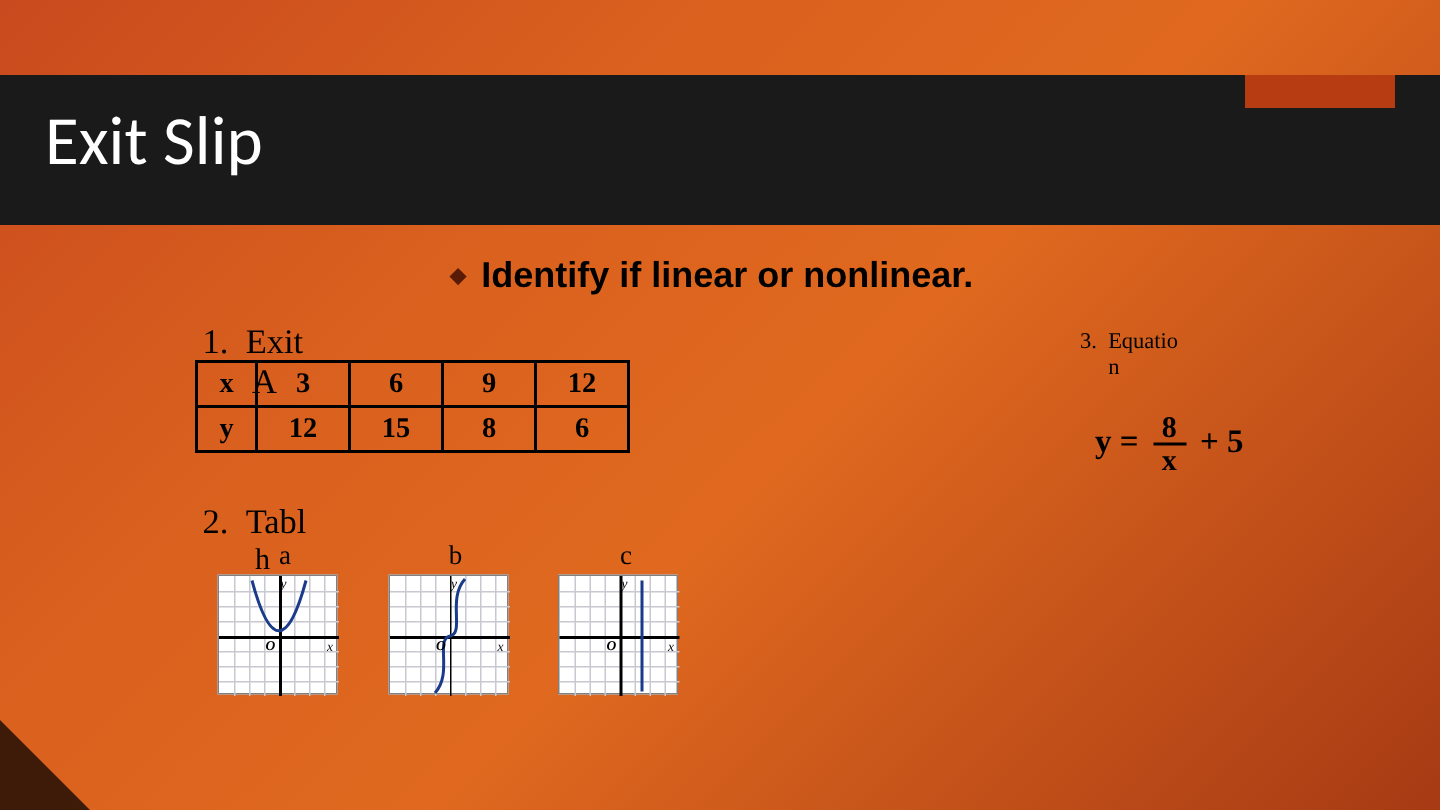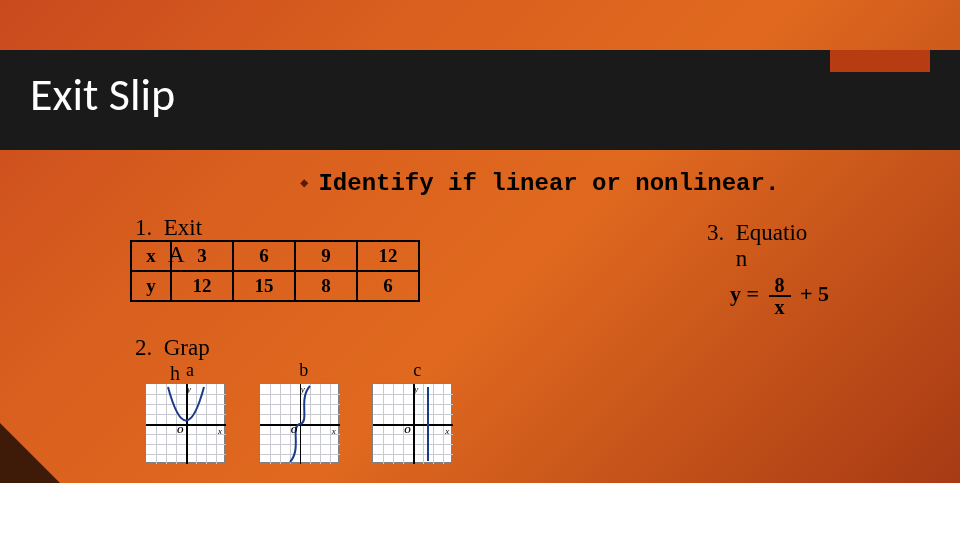--- a/index.html
+++ b/index.html
@@ -1,37 +1,37 @@
 <!DOCTYPE html>
 <html><head>
 <meta charset="utf-8">
 <style>
 * { margin: 0; padding: 0; box-sizing: border-box; }
 html, body { width: 960px; height: 540px; overflow: hidden; font-family: Calibri, Arial, sans-serif; }
 .slide {
-  width: 960px; height: 483px; position: relative;
+  width: 960px; height: 540px; position: relative;
   background: linear-gradient(135deg, #c94a1e 0%, #d9601e 30%, #e0691f 55%, #a73a14 100%);
 }
 .header-band {
   position: absolute; left: 0; right: 0; top: 50px; height: 100px;
   background: #1a1a1a;
 }
 .accent-strip {
   position: absolute; top: 50px; right: 30px; width: 100px; height: 22px;
   background: #b73c12;
 }
 .title {
   position: absolute; left: 30px; top: 66px;
   color: #ffffff; font-size: 46px; font-weight: 400;
   font-family: "Segoe UI", Calibri, Arial, sans-serif;
 }
 .content { position: absolute; left: 0; right: 0; top: 160px; bottom: 0; }
 .bullet-row {
   position: absolute; left: 300px; top: 10px;
-  color: #000; font-size: 24px; font-family: Liberation Mono, monospace; font-weight: bold;
+  color: #000; font-size: 24px; font-family: Liberation Sans, sans-serif; font-weight: bold;
 }
 .bullet-row .dia { color: #5a1b06; margin-right: 10px; font-size: 14px; position: relative; top: -3px; }
 .q1-label {
   position: absolute; left: 135px; top: 55px;
   color: #000; font-size: 23px; font-family: "Times New Roman", serif;
 }
 .q1-sub {
   position: absolute; left: 168px; top: 82px;
   color: #000; font-size: 23px; font-family: "Times New Roman", serif;
   letter-spacing: -0.5px;
@@ -61,22 +61,22 @@
 .mini-grid {
   width: 80px; height: 80px; background: #fff; border: 1px solid #808080; position: relative;
 }
 .mini-grid .gline { position: absolute; background: #c8c8d0; }
 .mini-grid .axis { position: absolute; background: #000; }
 .mini-grid svg { position: absolute; left: 0; top: 0; }
 .axis-x-lbl { position: absolute; right: 2px; top: 42px; font-size: 9px; font-style: italic; font-family: "Times New Roman", serif; }
 .axis-y-lbl { position: absolute; left: 41px; top: 0; font-size: 9px; font-style: italic; font-family: "Times New Roman", serif; }
 .axis-o-lbl { position: absolute; left: 31px; top: 41px; font-size: 9px; font-style: italic; font-family: "Times New Roman", serif; font-weight: bold; }
 .q3-label {
-  position: absolute; right: 73px; top: 60px; width: 180px;
-  color: #000; font-size: 23px; font-family: "Times New Roman", serif;
+  position: absolute; right: 60px; top: 60px; width: 180px;
+  color: #000; font-size: 15px; font-family: "Times New Roman", serif;
 }
 .eqn {
   position: absolute; right: 50px; top: 115px; width: 180px;
   color: #000; font-family: "Times New Roman", serif; font-weight: bold; font-size: 22px;
   line-height: 1;
 }
 .eqn .frac { display: inline-block; vertical-align: middle; text-align: center; margin: 0 4px; }
 .eqn .frac .num { display: block; border-bottom: 2px solid #000; padding: 0 6px; font-size: 20px; }
 .eqn .frac .den { display: block; padding: 0 6px; font-size: 20px; }
 .corner-accent {
@@ -119,21 +119,21 @@
           <td>12</td>
           <td>15</td>
           <td>8</td>
           <td>6</td>
         </tr>
       </tbody>
         </table>
     </div>
 
     <div class="q2-label">
-      <span>2.</span>&nbsp;&nbsp;<span>Grap</span>
+      <span>2.</span>&nbsp;&nbsp;<span>Tabl</span>
     </div>
     <div class="q2-sub"><span>h</span></div>
 
     <div class="graph-row">
       <div class="graph-cell">
         <span class="gl">a</span>
         <div class="mini-grid">
           <div class="gline" style="left:0;top:10px;width:80px;height:1px"></div>
             <div class="gline" style="left:0;top:20px;width:80px;height:1px"></div>
             <div class="gline" style="left:0;top:30px;width:80px;height:1px"></div>

